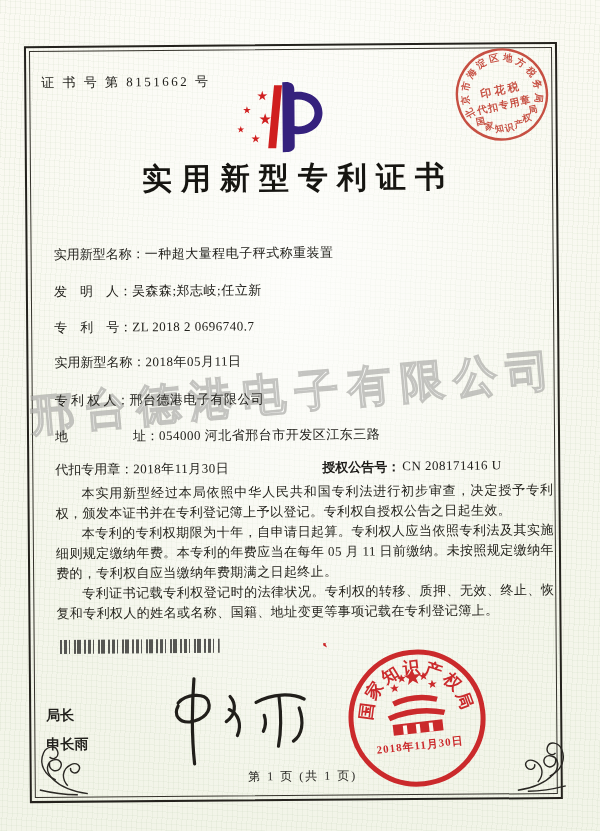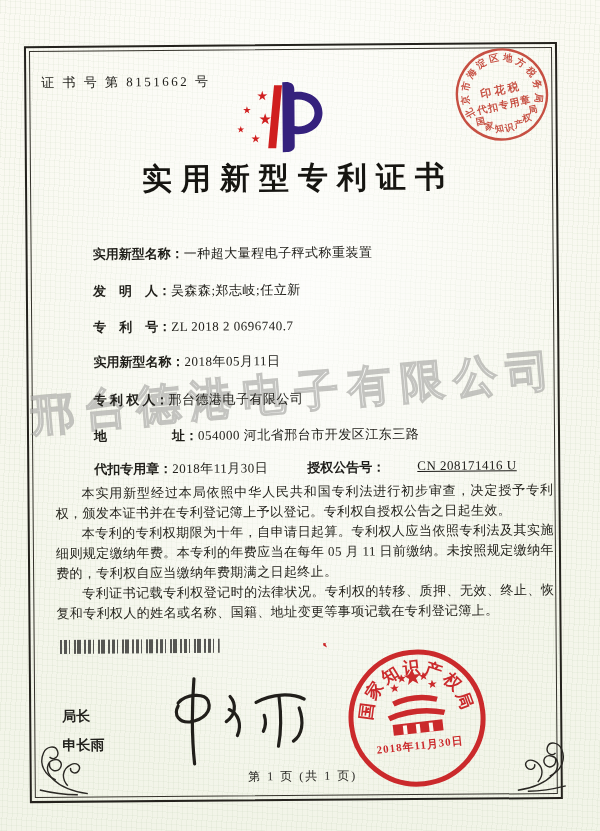--- a/index.html
+++ b/index.html
@@ -20,40 +20,40 @@
   .doc{position:absolute;inset:0;transform:rotate(-0.45deg);transform-origin:50% 52%;}
   .frame{position:absolute;left:27px;top:44px;width:529px;height:753px;border:2px solid #24221d;}
   .frame::after{content:"";position:absolute;inset:3px;border:1px solid #35332c;}
   .certno{position:absolute;left:44px;top:72px;font-size:13px;letter-spacing:2.5px;color:#23221e;}
   .logo{position:absolute;left:233px;top:80px;}
   .title{
     position:absolute;left:0;top:158px;width:600px;text-align:center;
     font-size:30px;font-weight:600;letter-spacing:9px;color:#161511;
   }
   .row{position:absolute;left:55px;width:500px;font-size:13px;white-space:nowrap;}
-  .row .lbl{font-weight:700;color:#201f1a;margin-left:39px;}
+  .row .lbl{font-weight:400;color:#201f1a;}
   .row .val{color:#22211c;letter-spacing:.5px;}
-  .row .lbl2{position:absolute;left:252px;font-weight:600;}
-  .row .val2{position:absolute;left:362px;letter-spacing:.5px;text-decoration:underline;}
+  .row .lbl2{position:absolute;left:267px;font-weight:600;}
+  .row .val2{position:absolute;left:347px;letter-spacing:.5px;}
   .bodytext{
     position:absolute;left:55px;top:482px;width:498px;
     font-size:13px;line-height:20px;text-align:justify;color:#26251f;letter-spacing:.4px;
   }
   .bodytext p{margin:0;text-indent:26px;}
   .barcode{
     position:absolute;left:58px;top:638px;width:160px;height:14px;
     background:repeating-linear-gradient(90deg,
       #3a3a38 0 2px, transparent 2px 4px,
       #3a3a38 4px 7px, transparent 7px 9px,
       #3a3a38 9px 10px, transparent 10px 14px,
       #3a3a38 14px 16px, transparent 16px 17px,
       #3a3a38 17px 21px, transparent 21px 24px);
     opacity:.85;
   }
-  .signoff{position:absolute;left:60px;top:700px;font-family:Liberation Sans, sans-serif;
+  .signoff{position:absolute;left:44px;top:700px;font-family:Liberation Mono, monospace;
     font-weight:700;font-size:14px;color:#23221e;line-height:29px;}
   .signature{position:absolute;left:150px;top:668px;}
   .seal-main{position:absolute;left:330px;top:634px;transform:rotate(-6deg);}
   .seal-tax{position:absolute;left:455px;top:46px;transform:rotate(-12deg);}
   .watermark{
     position:absolute;left:30px;top:362px;width:565px;
     font-size:44px;letter-spacing:9px;white-space:nowrap;
     transform:rotate(-4.6deg);
     color:rgba(255,255,255,.55);
     -webkit-text-stroke:1.2px rgba(110,110,105,.40);

